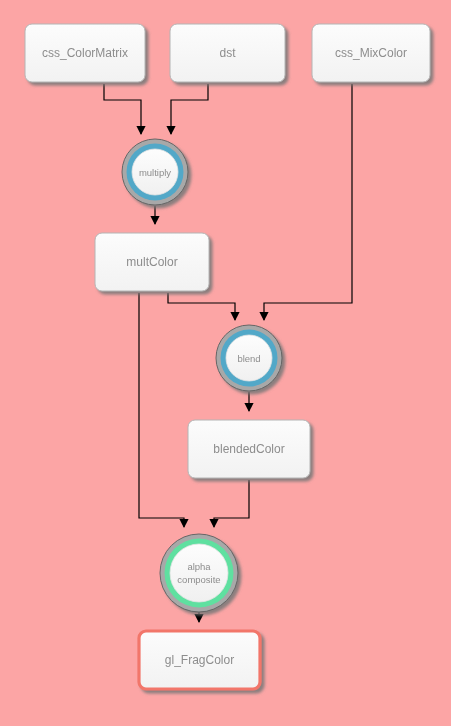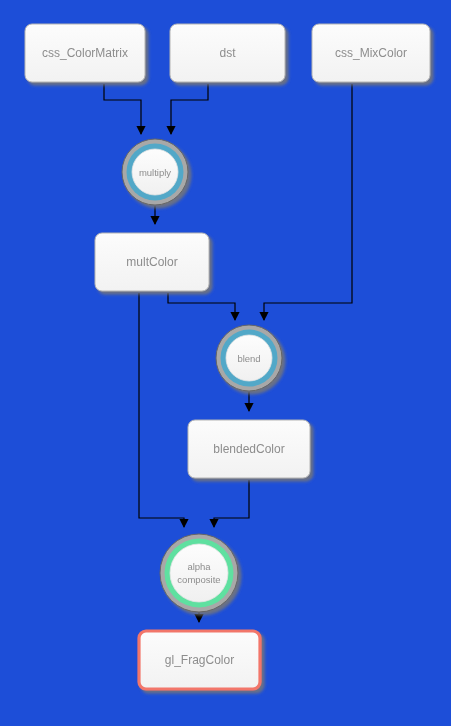--- a/index.html
+++ b/index.html
@@ -8,21 +8,21 @@
     padding: 0;
     background: #ffffff;
   }
   body {
     font-family: "Liberation Sans", sans-serif;
   }
   #diagram-root {
     position: relative;
     width: 451px;
     height: 726px;
-    background: #1d4ed8;
+    background: #fca5a5;
     overflow: hidden;
   }
   #graph-svg {
     position: absolute;
     left: 0;
     top: 0;
     width: 451px;
     height: 726px;
   }
   .node-label {

